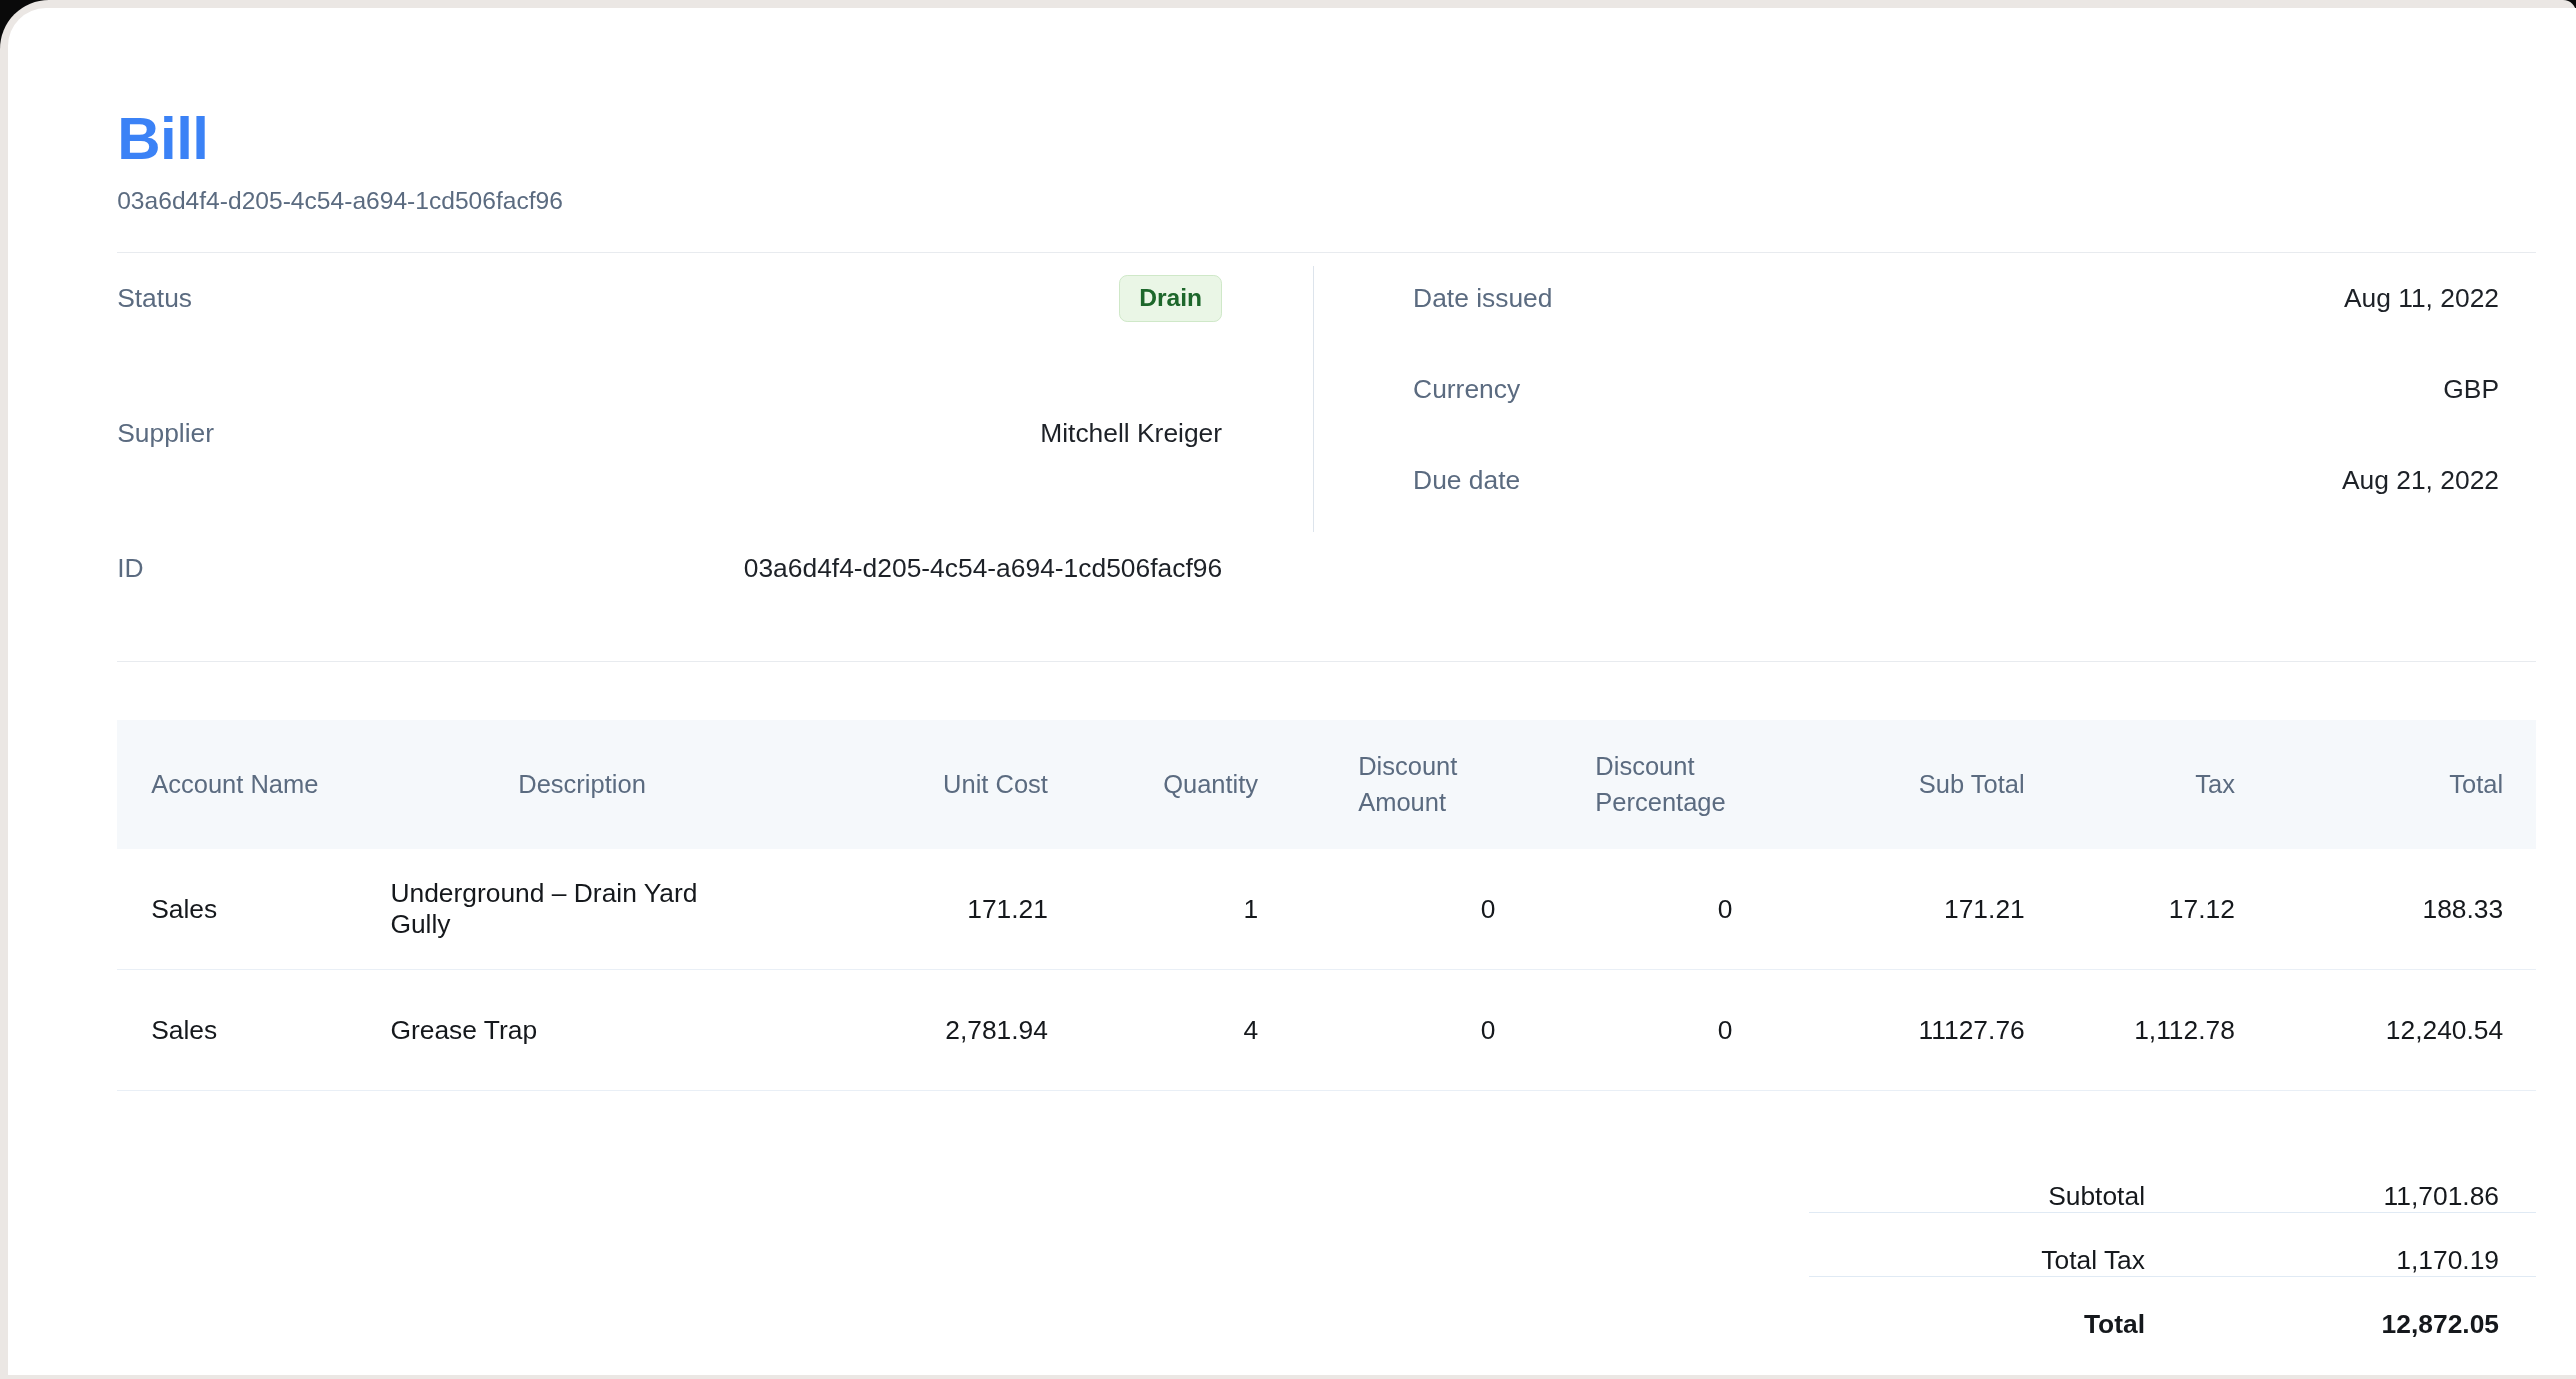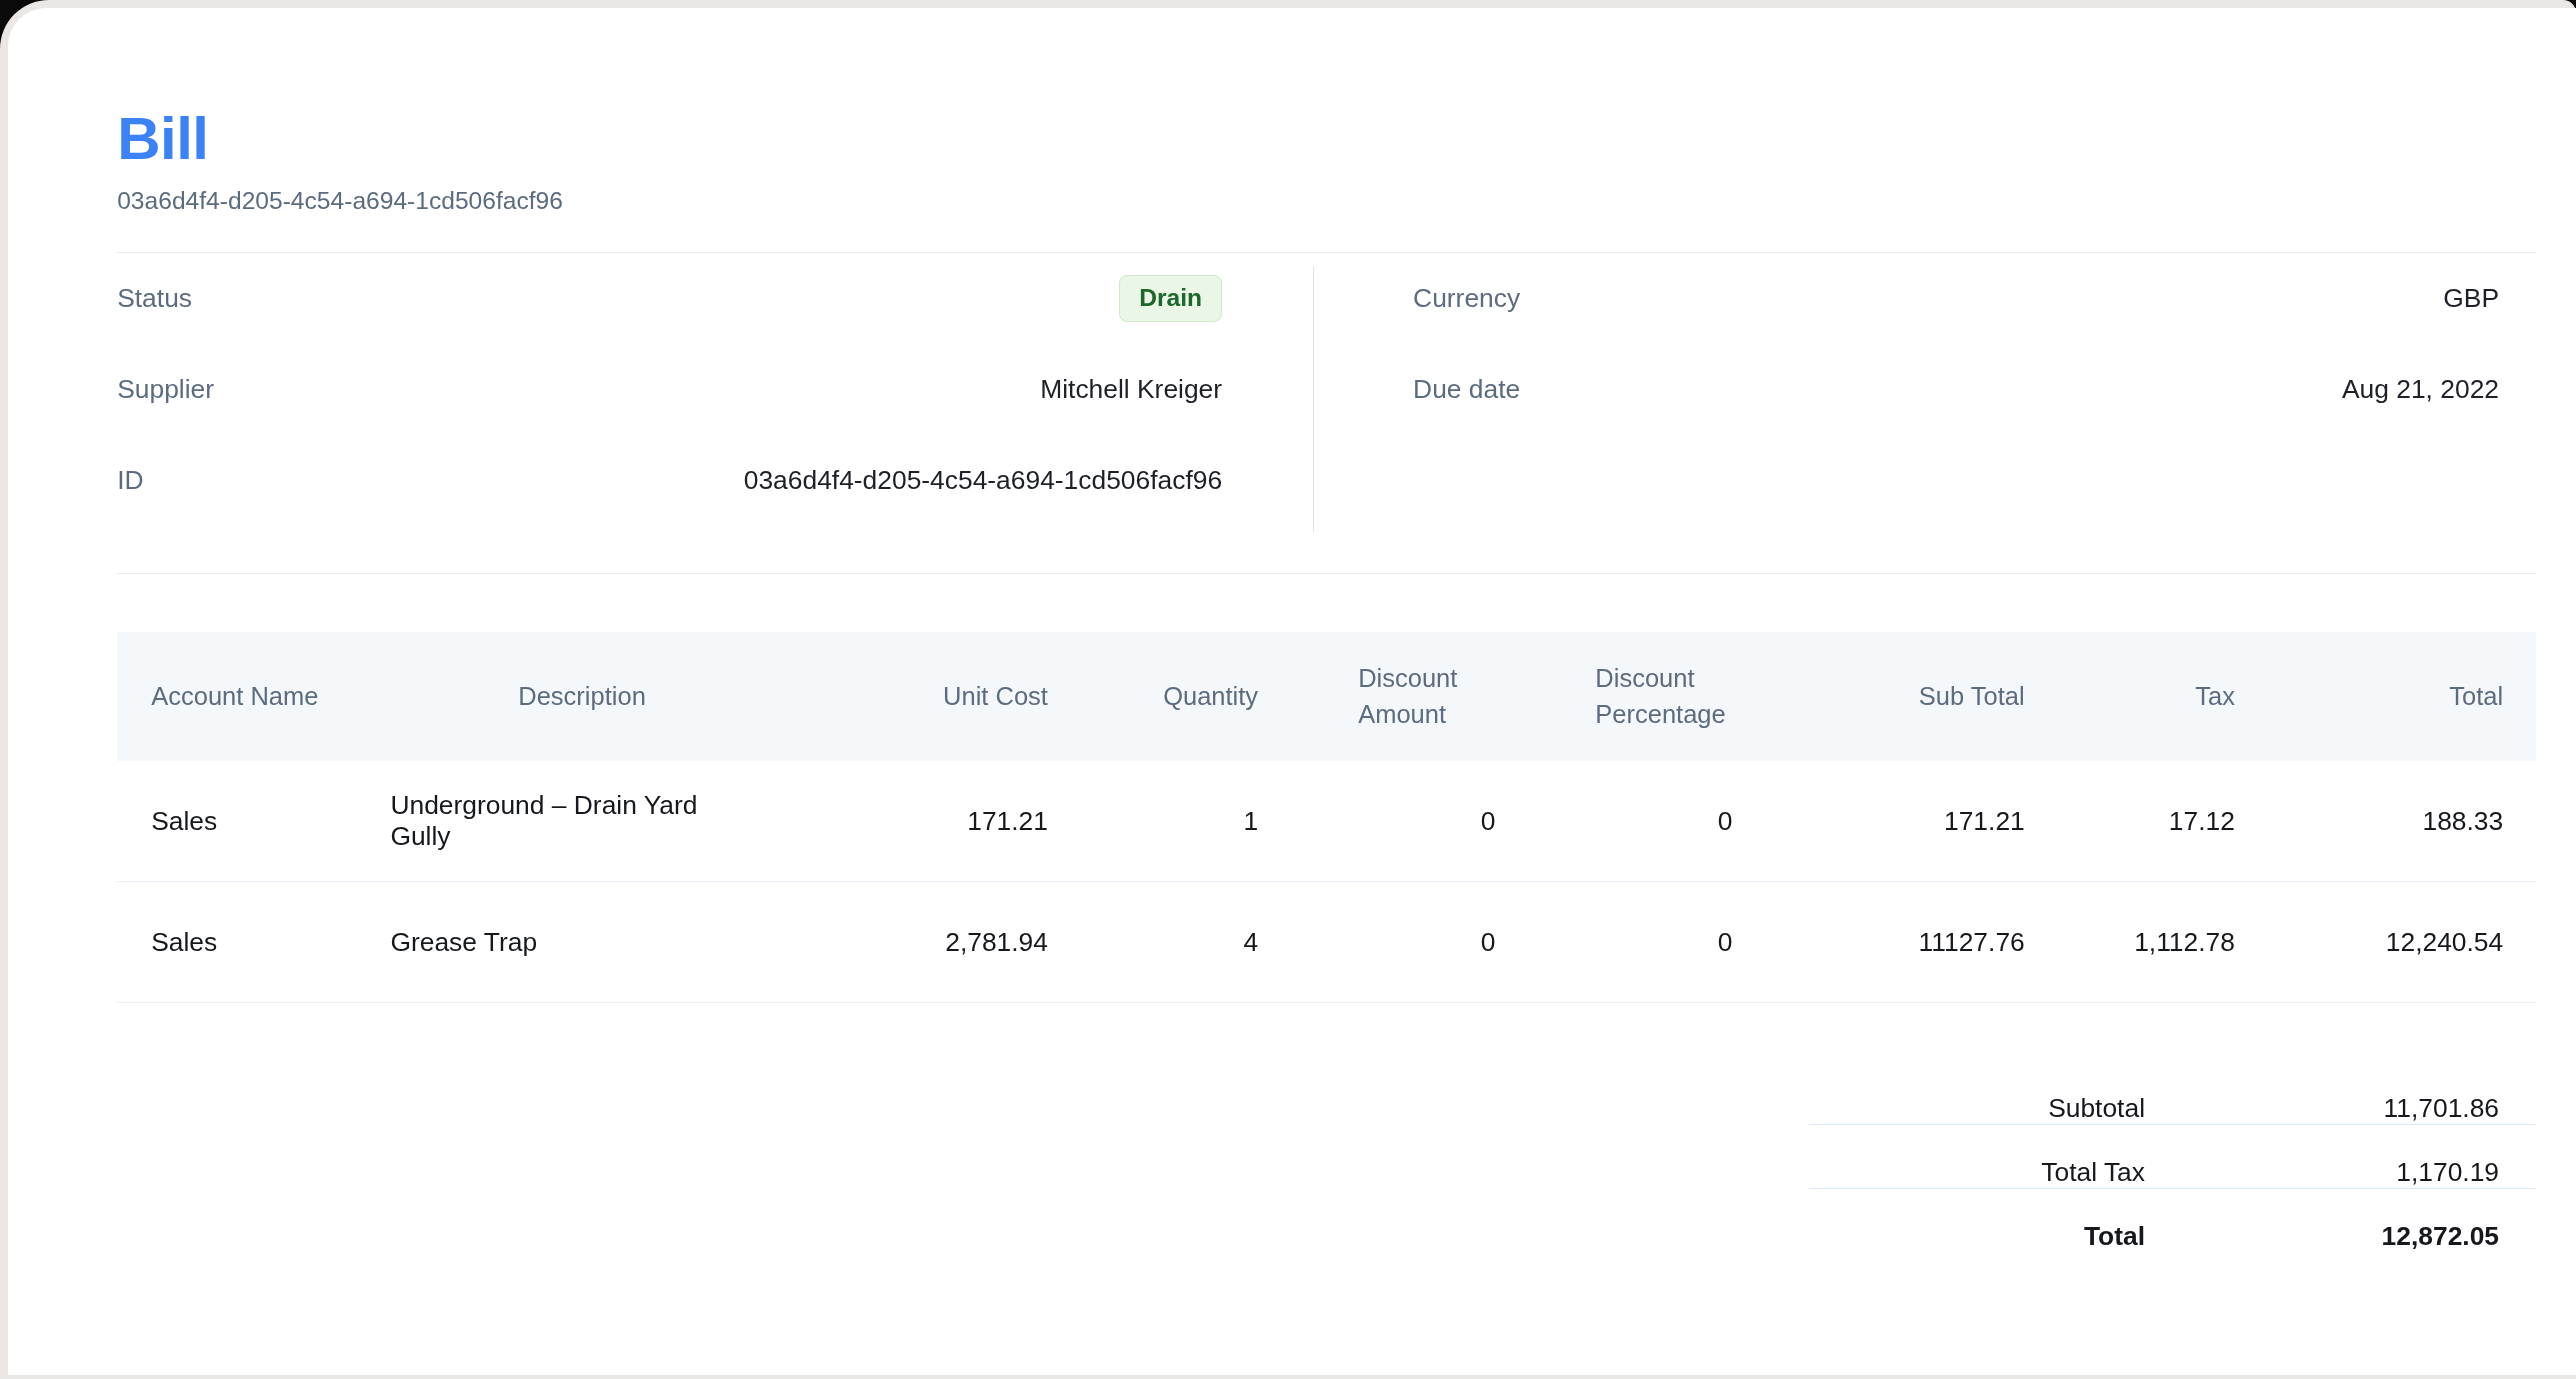--- a/index.html
+++ b/index.html
@@ -22,21 +22,21 @@
   .title{
     margin:0;font-size:60px;line-height:66px;font-weight:700;
     color:#3b82f6;letter-spacing:-0.5px;
   }
   .uuid{margin-top:12.8px;font-size:24.6px;line-height:31px;color:var(--label,#5b6b80);}
   .hr{height:0.9px;background:#e8ebef;}
   .hr.after-title{margin-top:36px;}
   
   .meta{display:flex;position:relative;padding-bottom:47px;}
   .meta-col{display:flex;flex-direction:column;}
-  .meta-col.left{width:1196px;}
+  .meta-col.left{width:1196px;gap:44px;}
   .meta-col.right{width:1223px;}
   .meta-row{height:91px;display:flex;align-items:center;justify-content:space-between;}
   .meta-col.left  .meta-row{padding-right:91px;}
   .meta-col.right .meta-row{padding-left:100px;padding-right:37px;}
   .meta-label{font-size:26.4px;color:var(--label,#5b6b80);}
   .meta-value{font-size:26.4px;color:#1d2127;}
   .badge{
     background:var(--badge-bg,#eaf6e6);
     border:1.8px solid var(--badge-border,#cfe8c8);
     color:var(--badge-text,#1d672b);
@@ -90,20 +90,24 @@
             <span class="meta-label">Supplier</span>
             <span class="meta-value">Mitchell Kreiger</span>
           </div>
           <div class="meta-row">
             <span class="meta-label">ID</span>
             <span class="meta-value">03a6d4f4-d205-4c54-a694-1cd506facf96</span>
           </div>
         </div>
       <div class="vdivider"></div>
       <div class="meta-col right">
+          <div class="meta-row">
+            <span class="meta-label">Date issued</span>
+            <span class="meta-value">Aug 11, 2022</span>
+          </div>
           <div class="meta-row">
             <span class="meta-label">Currency</span>
             <span class="meta-value">GBP</span>
           </div>
           <div class="meta-row">
             <span class="meta-label">Due date</span>
             <span class="meta-value">Aug 21, 2022</span>
           </div>
         </div>
     </div>

